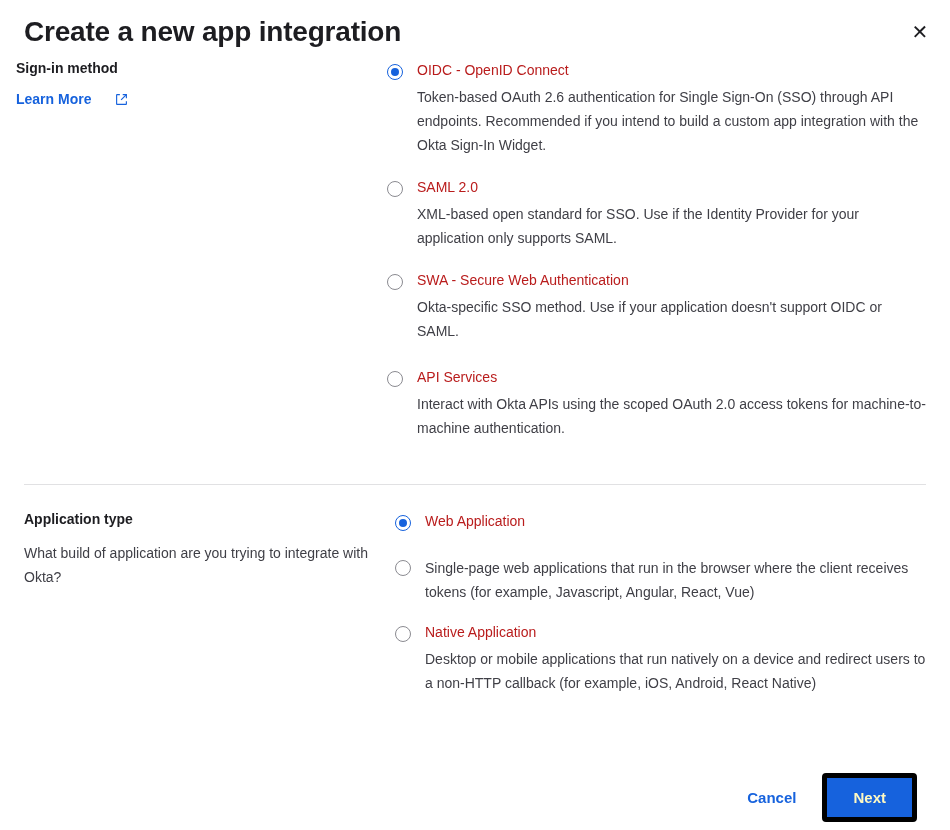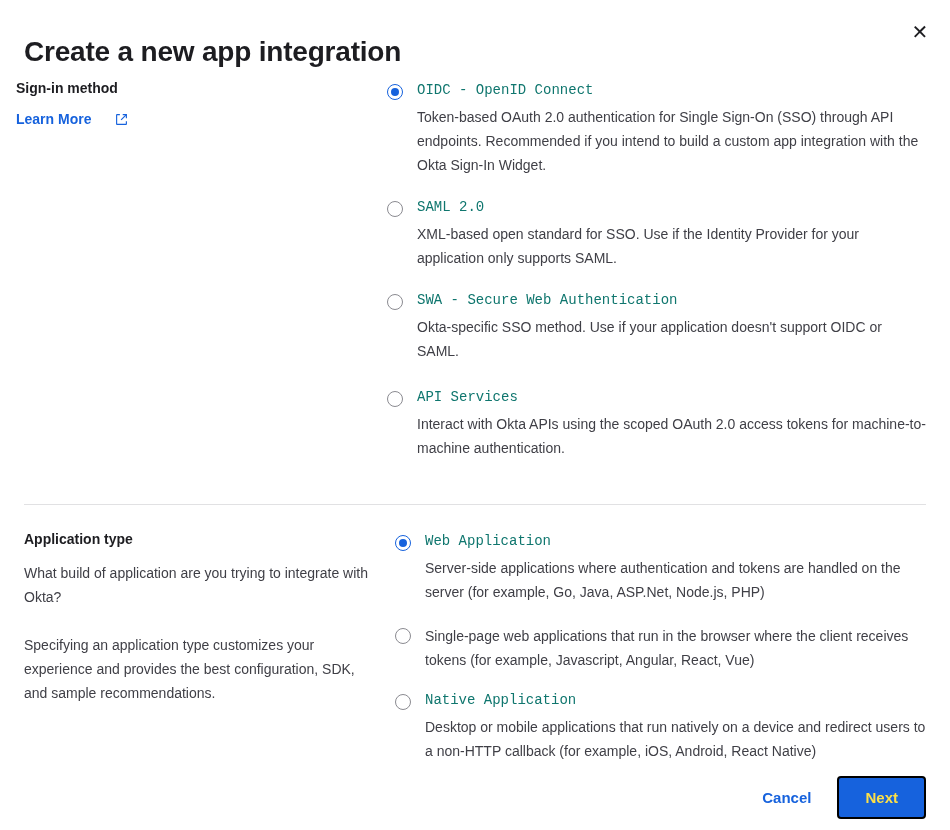--- a/index.html
+++ b/index.html
@@ -34,21 +34,21 @@
     line-height: 28px;
     text-align: center;
     padding: 0;
   }
   .dialog-title {
     font-size: 28px;
     font-weight: bold;
     letter-spacing: -0.2px;
     color: #1d1d21;
     margin: 0;
-    padding: 36px 0 0 24px;
+    padding: 16px 0 0 24px;
   }
   .section {
     display: flex;
     padding: 0 24px;
   }
   .section-left {
     width: 371px;
     flex: 0 0 371px;
     padding-top: 0;
   }
@@ -109,41 +109,40 @@
     left: 3px;
     top: 3px;
     width: 8px;
     height: 8px;
     border-radius: 50%;
     background: #1662dd;
   }
   .radio-body { flex: 1 1 auto; }
   .radio-title {
     font-size: 14px;
-    color: #0f766e;
+    color: #b91c1c;
     line-height: 20px;
     margin-bottom: 5px;
-    font-family: Liberation Mono, monospace;
   }
   .radio-desc {
     font-size: 14px;
     line-height: 24px;
     color: #3f3f46;
     max-width: 520px;
   }
   .divider {
     height: 1px;
     background: #e1e1e3;
     margin: 26px 24px 26px 24px;
   }
   .signin-section { padding-top: 12px; padding-left: 16px; }
   .footer {
     position: absolute;
     left: 0;
-    right: 0;
+    right: 9px;
     bottom: 0;
     height: 66px;
     display: flex;
     align-items: center;
     justify-content: flex-end;
     gap: 10px;
     padding: 0 24px;
     background: #ffffff;
   }
   .btn-cancel {
@@ -151,22 +150,22 @@
     border: none;
     color: #1662dd;
     font-size: 15px;
     font-weight: bold;
     padding: 10px 16px;
     cursor: pointer;
     font-family: "Liberation Sans", sans-serif;
   }
   .btn-next {
     background: #1662dd;
-    border: 2px solid #000000;
-    color: #fde047;
+    border: 5px solid #000000;
+    color: #fef9c3;
     font-size: 15px;
     font-weight: bold;
     padding: 11px 26px;
     border-radius: 4px;
     cursor: pointer;
     font-family: "Liberation Sans", sans-serif;
   }
 </style>
 </head>
 <body>
@@ -190,21 +189,21 @@
           </svg>
         </span>
       </a>
     </div>
     <div class="section-right">
 
       <div class="radio-row">
         <span class="radio-mark checked"></span>
         <span class="radio-body">
           <span class="radio-title" style="display:block">OIDC - OpenID Connect</span>
-          <span class="radio-desc" style="display:block">Token-based OAuth 2.0 authentication for Single Sign-On (SSO) through API endpoints. Recommended if you intend to build a custom app integration with the Okta Sign-In Widget.</span>
+          <span class="radio-desc" style="display:block">Token-based OAuth 2.6 authentication for Single Sign-On (SSO) through API endpoints. Recommended if you intend to build a custom app integration with the Okta Sign-In Widget.</span>
         </span>
       </div>
 
       <div class="radio-row" style="margin-top:20px">
         <span class="radio-mark"></span>
         <span class="radio-body">
           <span class="radio-title" style="display:block">SAML 2.0</span>
           <span class="radio-desc" style="display:block">XML-based open standard for SSO. Use if the Identity Provider for your application only supports SAML.</span>
         </span>
       </div>
@@ -227,29 +226,27 @@
 
     </div>
   </div>
 
   <div class="divider" style="margin-top:44px"></div>
 
   <div class="section">
     <div class="section-left">
       <div class="section-label">Application type</div>
       <p class="section-desc">What build of application are you trying to integrate with Okta?</p>
-      <p class="section-desc">Specifying an application type customizes your experience and provides the best configuration, SDK, and sample recommendations.</p>
     </div>
     <div class="section-right">
 
       <div class="radio-row">
         <span class="radio-mark checked"></span>
         <span class="radio-body">
           <span class="radio-title" style="display:block">Web Application</span>
-          <span class="radio-desc" style="display:block">Server-side applications where authentication and tokens are handled on the server (for example, Go, Java, ASP.Net, Node.js, PHP)</span>
         </span>
       </div>
 
       <div class="radio-row" style="margin-top:20px">
         <span class="radio-mark"></span>
         <span class="radio-body">
           <span class="radio-desc" style="display:block">Single-page web applications that run in the browser where the client receives tokens (for example, Javascript, Angular, React, Vue)</span>
         </span>
       </div>
 

